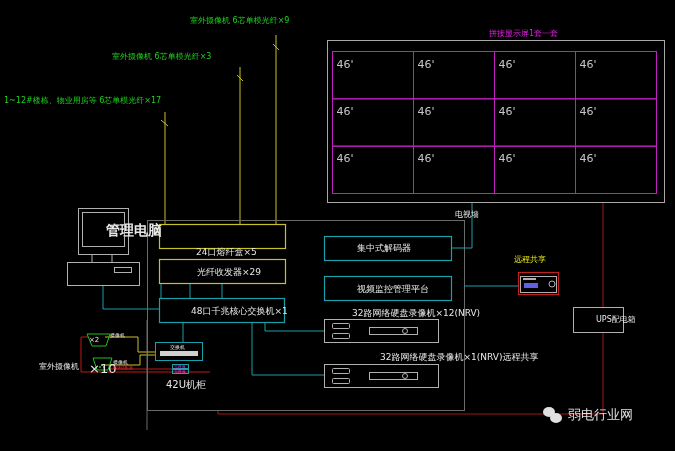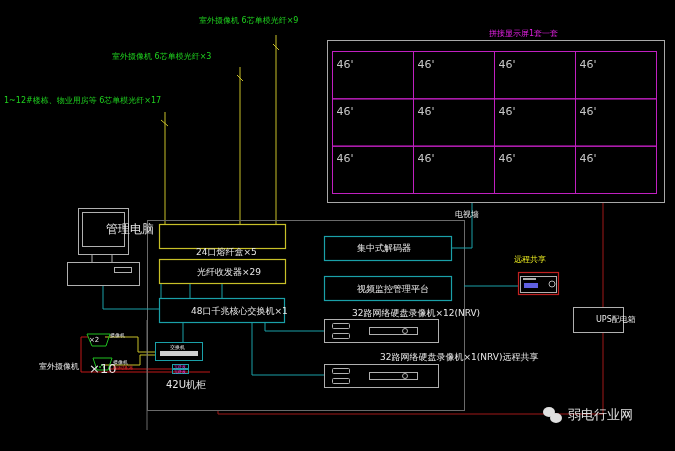--- a/index.html
+++ b/index.html
@@ -122,21 +122,21 @@
   <rect x="172.5" y="364.5" width="16" height="4" fill="none" stroke="#1aa0a8"></rect>
   <rect x="172.5" y="369.5" width="16" height="4" fill="none" stroke="#1aa0a8"></rect>
   <line x1="147" y1="320" x2="147" y2="430" stroke="#6a6a6a"></line>
 
   <g>
     <ellipse cx="549" cy="412" rx="6" ry="5" fill="#e0e0e0"></ellipse>
     <ellipse cx="556" cy="418" rx="6" ry="5" fill="#e0e0e0"></ellipse>
   </g>
 </svg>
 
-<div class="lbl green" style="left:190px;top:17px;margin-left:9px;">室外摄像机 6芯单模光纤×9</div>
+<div class="lbl green" style="left:190px;top:17px;">室外摄像机 6芯单模光纤×9</div>
 <div class="lbl green" style="left:112px;top:53px;">室外摄像机 6芯单模光纤×3</div>
 <div class="lbl green" style="left:4px;top:97px;">1~12#楼栋、物业用房等 6芯单模光纤×17</div>
 
 <div class="lbl mag" style="left:489px;top:30px;">拼接显示屏1套一套</div>
 <div id="cell-labels">
     <div class="lbl cell" style="left: 336.5px; top: 58.5px;">46'</div>
     <div class="lbl cell" style="left: 417.5px; top: 58.5px;">46'</div>
     <div class="lbl cell" style="left: 498.5px; top: 58.5px;">46'</div>
     <div class="lbl cell" style="left: 579.5px; top: 58.5px;">46'</div>
     <div class="lbl cell" style="left: 336.5px; top: 105.833px;">46'</div>
@@ -152,21 +152,21 @@
 <div class="lbl white" style="left:433px;top:211px;font-size:8px;">电视墙</div>
 <div class="lbl white" style="left:174px;top:248px;">24口熔纤盒×5</div>
 <div class="lbl white" style="left:175px;top:268px;">光纤收发器×29</div>
 <div class="lbl white" style="left:169px;top:307px;">48口千兆核心交换机×1</div>
 <div class="lbl white" style="left:335px;top:244px;">集中式解码器</div>
 <div class="lbl white" style="left:335px;top:285px;">视频监控管理平台</div>
 <div class="lbl white" style="left:330px;top:309px;">32路网络硬盘录像机×12(NRV)</div>
 <div class="lbl white" style="left:330px;top:353px;margin-left:28px;">32路网络硬盘录像机×1(NRV)远程共享</div>
 <div class="lbl white" style="left:144px;top:380px;font-size:10px;">42U机柜</div>
 
-<div class="lbl white" style="left:84px;top:223px;font-size:12px;">管理电脑</div>
+<div class="lbl white" style="left:84px;top:223px;font-size:14px;font-weight:bold;">管理电脑</div>
 <div class="lbl yel" style="left:514px;top:256px;">远程共享</div>
 <div class="lbl white" style="left:574px;top:316px;font-size:8px;">UPS配电箱</div>
 
 <div class="lbl white" style="left:17px;top:363px;font-size:8px;">室外摄像机</div>
 <div class="lbl white" style="left:67px;top:337px;font-size:7px;">×2</div>
 <div class="lbl white" style="left:67px;top:362px;font-size:13px;">×10</div>
 <div class="lbl tiny" style="left:110px;top:333px;">摄像机</div>
 <div class="lbl tiny" style="left:113px;top:360px;">摄像机</div>
 <div class="lbl tinyred" style="left:113px;top:366px;">电源适配器</div>
 <div class="lbl tiny" style="left:170px;top:345px;">交换机</div>

